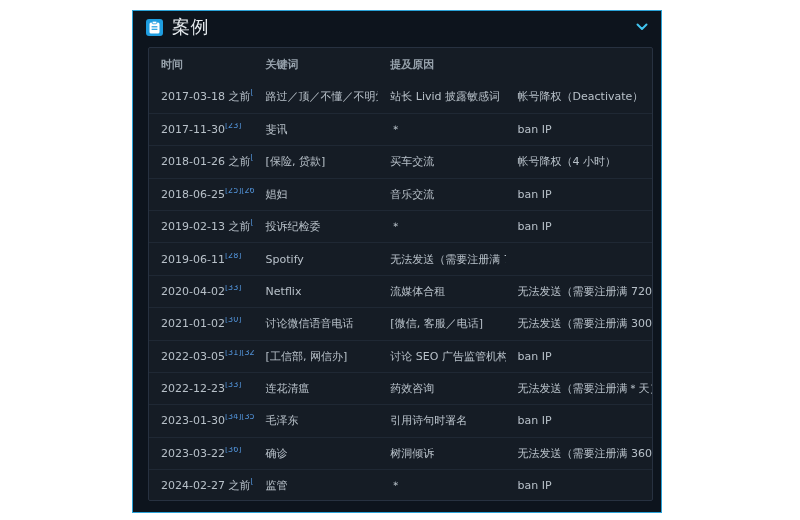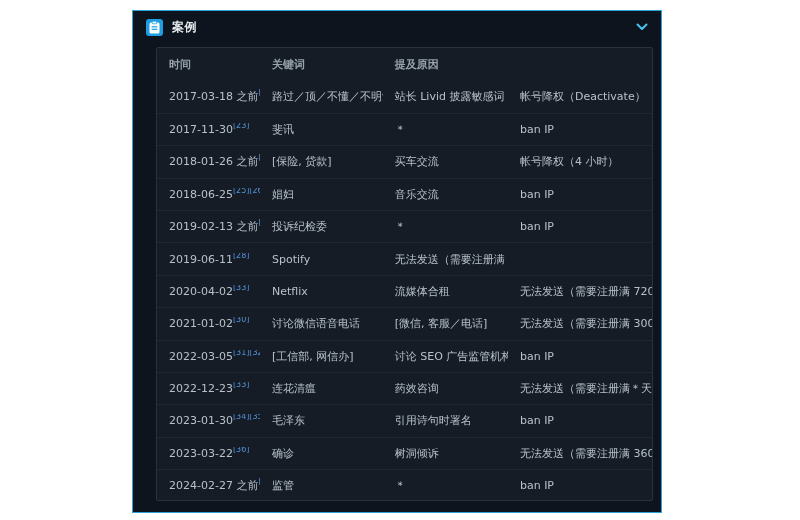--- a/index.html
+++ b/index.html
@@ -25,26 +25,26 @@
     height:32px; display:flex; align-items:center;
     padding:0 13px; cursor:pointer;
   }
   .panel-icon{
     width:17px; height:17px; border-radius:3px;
     background:var(--icon-blue);
     display:flex; align-items:center; justify-content:center;
     flex:0 0 auto;
   }
   .panel-title{
-    color:var(--title-color); font-size:12px; font-weight:bold;
+    color:var(--title-color); font-size:18px; font-weight:normal;
     margin-left:9px; letter-spacing:.5px;
   }
   .chevron{ margin-left:auto; display:flex; align-items:center; }
   .table-wrap{
-    margin:4px 8px 13px 23px;
+    margin:4px 8px 13px 15px;
     height:454px;
     background:var(--table-bg);
     border:1px solid var(--table-border);
     border-radius:2px;
     overflow:hidden;
   }
   .t-row{
     display:grid;
     grid-template-columns:20.8% 24.8% 25.3% 29.1%;
     height:32.4px;

